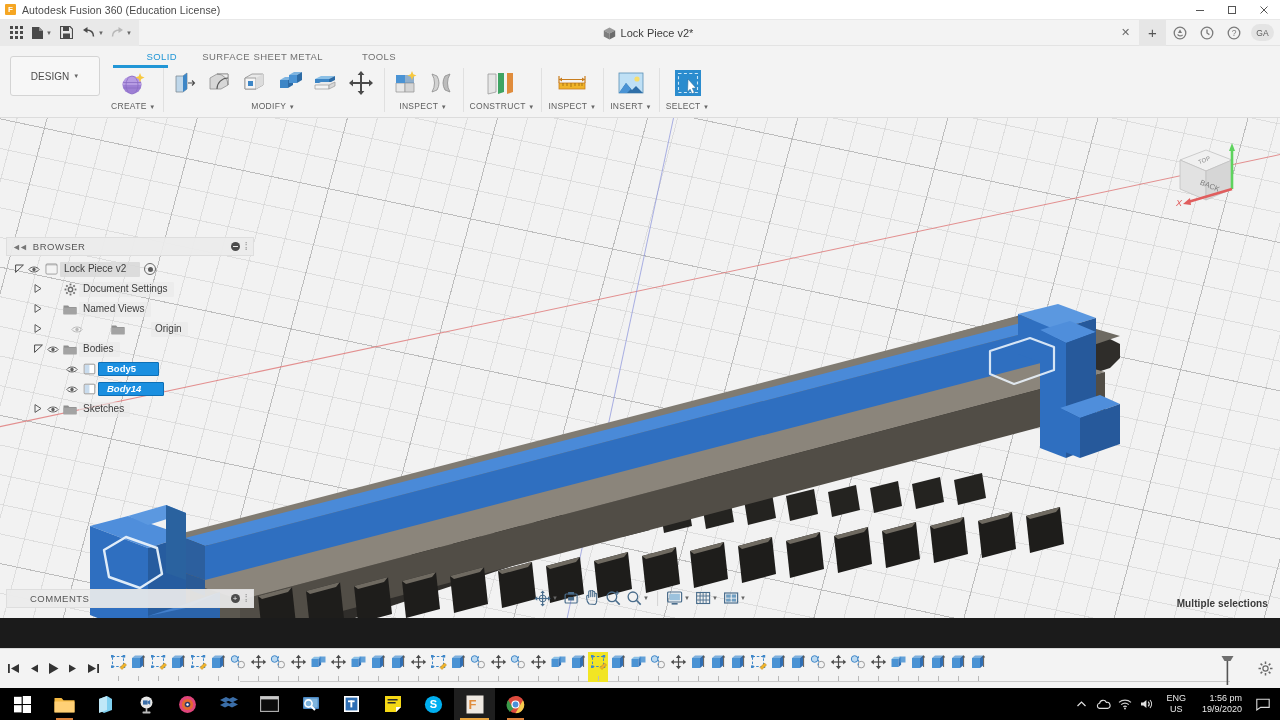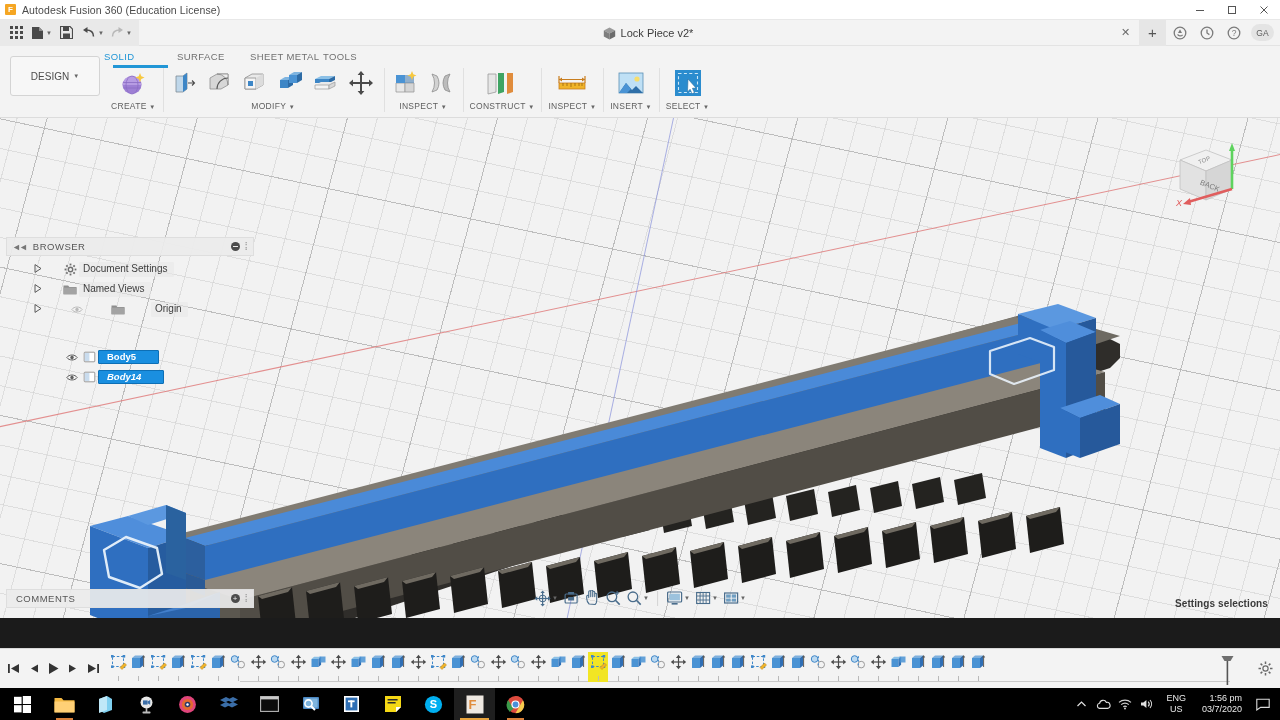--- a/index.html
+++ b/index.html
@@ -62,21 +62,21 @@
   
   .ribbon {
     position: absolute; top: 46px; left: 0; width: 1280px; height: 72px;
     background: #f3f3f3; border-bottom: 1px solid #dcdcdc;
   }
   .ribbon-tabs {
     position: absolute; top: 2px; left: 104px; display: flex; gap: 0;
   }
   .rtab {
     font-size: 9.5px; color: #707070; letter-spacing: .4px;
-    padding: 3px 0 4px 0; text-align: left; width: 73px;
+    padding: 3px 0 4px 0; text-align: right; width: 73px;
   }
   .rtab.active { color: #2196d6; }
   .rtab.active::after {
     content: ""; display: block; height: 2.5px; background: #2196d6;
     margin-top: 3px; width: 55px; margin-left: auto; margin-right: auto;
   }
   .design-box {
     position: absolute; left: 10px; top: 10px; width: 90px; height: 40px;
     border: 1px solid #d4d4d4; border-radius: 3px; background: #f7f7f7;
     display: flex; align-items: center; justify-content: center; gap: 4px;
@@ -693,20 +693,39 @@
     <div class="browser">
       <div class="browser-head">
         <span class="bh-collapse">◄◄</span>
         <span>BROWSER</span>
         <span class="bh-right">
           <span class="dot-icon"></span>
           <span class="grip">⁞</span>
         </span>
       </div>
       <div class="tree" id="tree">
+          <div class="tnode" style="padding-left: 6px;">
+            <span class="t-arrow open"><svg width="9" height="9" viewBox="0 0 9 9">
+                <path d="M0.6 1 L8.4 1 L0.6 8.4 Z" fill="none" stroke="#4a4a4a" stroke-width="1"></path>
+              </svg></span>
+            <span class="t-eye">
+              <svg width="12" height="9" viewBox="0 0 12 9">
+                <path d="M0.8 4.5 C3 1.2 9 1.2 11.2 4.5 C9 7.8 3 7.8 0.8 4.5 Z" fill="none" stroke="#5f5f5f" stroke-width="1"></path>
+                <circle cx="6" cy="4.5" r="1.7" fill="#5f5f5f"></circle>
+              </svg>
+            </span>
+            <span class="t-ico">
+              <svg width="13" height="12" viewBox="0 0 13 12">
+                <rect x="1" y="1" width="11" height="10" rx="1" fill="#dcdcdc" stroke="#8e8e8e" stroke-width=".9"></rect>
+                <path d="M1.6 3 h10 v7.4 h-10 z" fill="#f3f3f3"></path>
+              </svg>
+            </span>
+            <span class="t-label root">Lock Piece v2</span>
+            <span class="root-dot"></span>
+          </div>
           <div class="tnode" style="padding-left: 25px;">
             <span class="t-arrow"><svg width="8" height="9" viewBox="0 0 8 9">
                 <path d="M1 0.6 L7 4.5 L1 8.4 Z" fill="none" stroke="#5a5a5a" stroke-width="1"></path>
               </svg></span>
             <span class="t-eye"></span>
             <span class="t-ico">
               <svg width="13" height="13" viewBox="0 0 13 13">
                 <circle cx="6.5" cy="6.5" r="2.2" fill="none" stroke="#6e6e6e" stroke-width="1.4"></circle>
                 <g stroke="#6e6e6e" stroke-width="1.8">
                   <line x1="6.5" y1="0.6" x2="6.5" y2="2.4"></line>
@@ -746,21 +765,39 @@
               </svg>
             </span>
             <span class="t-ico">
               <svg width="14" height="11" viewBox="0 0 14 11">
                 <path d="M0.5 1.6 h4.6 l1.3 1.5 h7.1 v7.2 h-13 z" fill="#8e8e8e"></path>
                 <path d="M0.5 3.6 h13 v6.7 h-13 z" fill="#a3a3a3"></path>
               </svg>
             </span>
             <span class="t-label soft">Origin</span>
           </div>
-          <div class="tnode" style="padding-left: 44px; margin-top: 28px;">
+          <div class="tnode" style="padding-left: 25px;">
+            <span class="t-arrow open"><svg width="9" height="9" viewBox="0 0 9 9">
+                <path d="M0.6 1 L8.4 1 L0.6 8.4 Z" fill="none" stroke="#4a4a4a" stroke-width="1"></path>
+              </svg></span>
+            <span class="t-eye">
+              <svg width="12" height="9" viewBox="0 0 12 9">
+                <path d="M0.8 4.5 C3 1.2 9 1.2 11.2 4.5 C9 7.8 3 7.8 0.8 4.5 Z" fill="none" stroke="#5f5f5f" stroke-width="1"></path>
+                <circle cx="6" cy="4.5" r="1.7" fill="#5f5f5f"></circle>
+              </svg>
+            </span>
+            <span class="t-ico">
+              <svg width="14" height="11" viewBox="0 0 14 11">
+                <path d="M0.5 1.6 h4.6 l1.3 1.5 h7.1 v7.2 h-13 z" fill="#8e8e8e"></path>
+                <path d="M0.5 3.6 h13 v6.7 h-13 z" fill="#a3a3a3"></path>
+              </svg>
+            </span>
+            <span class="t-label soft">Bodies</span>
+          </div>
+          <div class="tnode" style="padding-left: 44px;">
             <span class="t-arrow"></span>
             <span class="t-eye">
               <svg width="12" height="9" viewBox="0 0 12 9">
                 <path d="M0.8 4.5 C3 1.2 9 1.2 11.2 4.5 C9 7.8 3 7.8 0.8 4.5 Z" fill="none" stroke="#5f5f5f" stroke-width="1"></path>
                 <circle cx="6" cy="4.5" r="1.7" fill="#5f5f5f"></circle>
               </svg>
             </span>
             <span class="t-ico">
               <svg width="13" height="12" viewBox="0 0 13 12">
                 <rect x="1.2" y="1.2" width="10.6" height="9.6" rx=".8" fill="#ffffff" stroke="#8e8e8e" stroke-width=".9"></rect>
@@ -778,40 +815,58 @@
               </svg>
             </span>
             <span class="t-ico">
               <svg width="13" height="12" viewBox="0 0 13 12">
                 <rect x="1.2" y="1.2" width="10.6" height="9.6" rx=".8" fill="#ffffff" stroke="#8e8e8e" stroke-width=".9"></rect>
                 <path d="M1.8 2 h4.6 v8 h-4.6 z" fill="#c9dcee"></path>
               </svg>
             </span>
             <span class="t-label sel">Body14</span>
           </div>
+          <div class="tnode" style="padding-left: 25px;">
+            <span class="t-arrow"><svg width="8" height="9" viewBox="0 0 8 9">
+                <path d="M1 0.6 L7 4.5 L1 8.4 Z" fill="none" stroke="#5a5a5a" stroke-width="1"></path>
+              </svg></span>
+            <span class="t-eye">
+              <svg width="12" height="9" viewBox="0 0 12 9">
+                <path d="M0.8 4.5 C3 1.2 9 1.2 11.2 4.5 C9 7.8 3 7.8 0.8 4.5 Z" fill="none" stroke="#5f5f5f" stroke-width="1"></path>
+                <circle cx="6" cy="4.5" r="1.7" fill="#5f5f5f"></circle>
+              </svg>
+            </span>
+            <span class="t-ico">
+              <svg width="14" height="11" viewBox="0 0 14 11">
+                <path d="M0.5 1.6 h4.6 l1.3 1.5 h7.1 v7.2 h-13 z" fill="#8e8e8e"></path>
+                <path d="M0.5 3.6 h13 v6.7 h-13 z" fill="#a3a3a3"></path>
+              </svg>
+            </span>
+            <span class="t-label soft">Sketches</span>
+          </div>
         </div>
     </div>
 
     <svg class="viewcube" viewBox="0 0 86 80">
 
       <polygon points="18,26 44,16 70,26 44,37" fill="#f0f0f0" stroke="#c2c2c2" stroke-width=".8"></polygon>
       <polygon points="18,26 44,37 44,66 18,55" fill="#e2e2e2" stroke="#c2c2c2" stroke-width=".8"></polygon>
       <polygon points="44,37 70,26 70,55 44,66" fill="#d6d6d6" stroke="#c2c2c2" stroke-width=".8"></polygon>
       <text x="43" y="28" font-size="6" fill="#8d8d8d" text-anchor="middle" font-family="Liberation Sans, sans-serif" transform="rotate(-21 43 28)">TOP</text>
       <text x="47" y="54" font-size="7.5" fill="#7a7a7a" text-anchor="middle" font-family="Liberation Sans, sans-serif" transform="rotate(22 47 54)">BACK</text>
 
       <line x1="70" y1="55" x2="70" y2="14" stroke="#5ed35e" stroke-width="2.6"></line>
       <polygon points="70,9 73,17 67,17" fill="#5ed35e"></polygon>
       <line x1="70" y1="55" x2="26" y2="68" stroke="#e05d5d" stroke-width="2.6"></line>
       <polygon points="21,70 28,64 29,71" fill="#e05d5d"></polygon>
       <text x="14" y="72" font-size="9" fill="#e05d5d" font-style="italic" font-family="Liberation Sans, sans-serif">X</text>
     </svg>
 
     <div class="comments-bar">
-      <span style="margin-left:4px;">COMMENTS</span>
+      <span style="margin-left:18px;">COMMENTS</span>
       <span class="bh-right">
         <span style="width:9px;height:9px;border-radius:50%;background:#4c4c4c;display:flex;align-items:center;justify-content:center;color:#ececec;font-size:8px;line-height:1;">+</span>
         <span class="grip">⁞</span>
       </span>
     </div>
 
     <div class="nav-bar">
       <div class="nav-btn">
         <svg width="17" height="17" viewBox="0 0 17 17">
           <g fill="#4a6d8c">
@@ -879,21 +934,21 @@
           <rect x="1.5" y="3" width="13" height="10" fill="none" stroke="#4a6d8c" stroke-width="1.2"></rect>
           <rect x="3" y="4.4" width="4.6" height="3.3" fill="#6f9ec2"></rect>
           <rect x="8.6" y="4.4" width="4.4" height="3.3" fill="#6f9ec2"></rect>
           <rect x="3" y="8.6" width="4.6" height="3" fill="#6f9ec2"></rect>
           <rect x="8.6" y="8.6" width="4.4" height="3" fill="#6f9ec2"></rect>
         </svg>
         <span class="caret">▼</span>
       </div>
     </div>
 
-    <div class="multi-sel">Settings selections</div>
+    <div class="multi-sel">Multiple selections</div>
   </div>
 
   <div class="timeline">
     <div class="tl-playback">
       <div class="tl-pb">
         <svg width="13" height="13" viewBox="0 0 13 13">
             <rect x="1" y="2" width="1.8" height="9" fill="#333"></rect>
             <path d="M12 2 v9 l-8 -4.5 z" fill="#333"></path>
           </svg>
       </div>
@@ -1603,21 +1658,21 @@
           <path d="M8.2 3.6 a3.6 3.6 0 0 1 0 4.8" fill="none" stroke="#e0e0e0" stroke-width="1.1"></path>
           <path d="M10 2 a6 6 0 0 1 0 8" fill="none" stroke="#e0e0e0" stroke-width="1.1"></path>
         </svg>
       </div>
       <div class="tray-lang">
         <span>ENG</span>
         <span>US</span>
       </div>
       <div class="tray-clock">
         <span>1:56 pm</span>
-        <span>03/7/2020</span>
+        <span>19/9/2020</span>
       </div>
       <div class="tray-action">
         <svg width="14" height="13" viewBox="0 0 14 13">
           <path d="M0.8 1.2 h12.4 v8.2 h-8.6 l-3.8 2.6 z" fill="none" stroke="#dcdcdc" stroke-width="1.1"></path>
         </svg>
       </div>
     </div>
   </div>
 
 </div>

